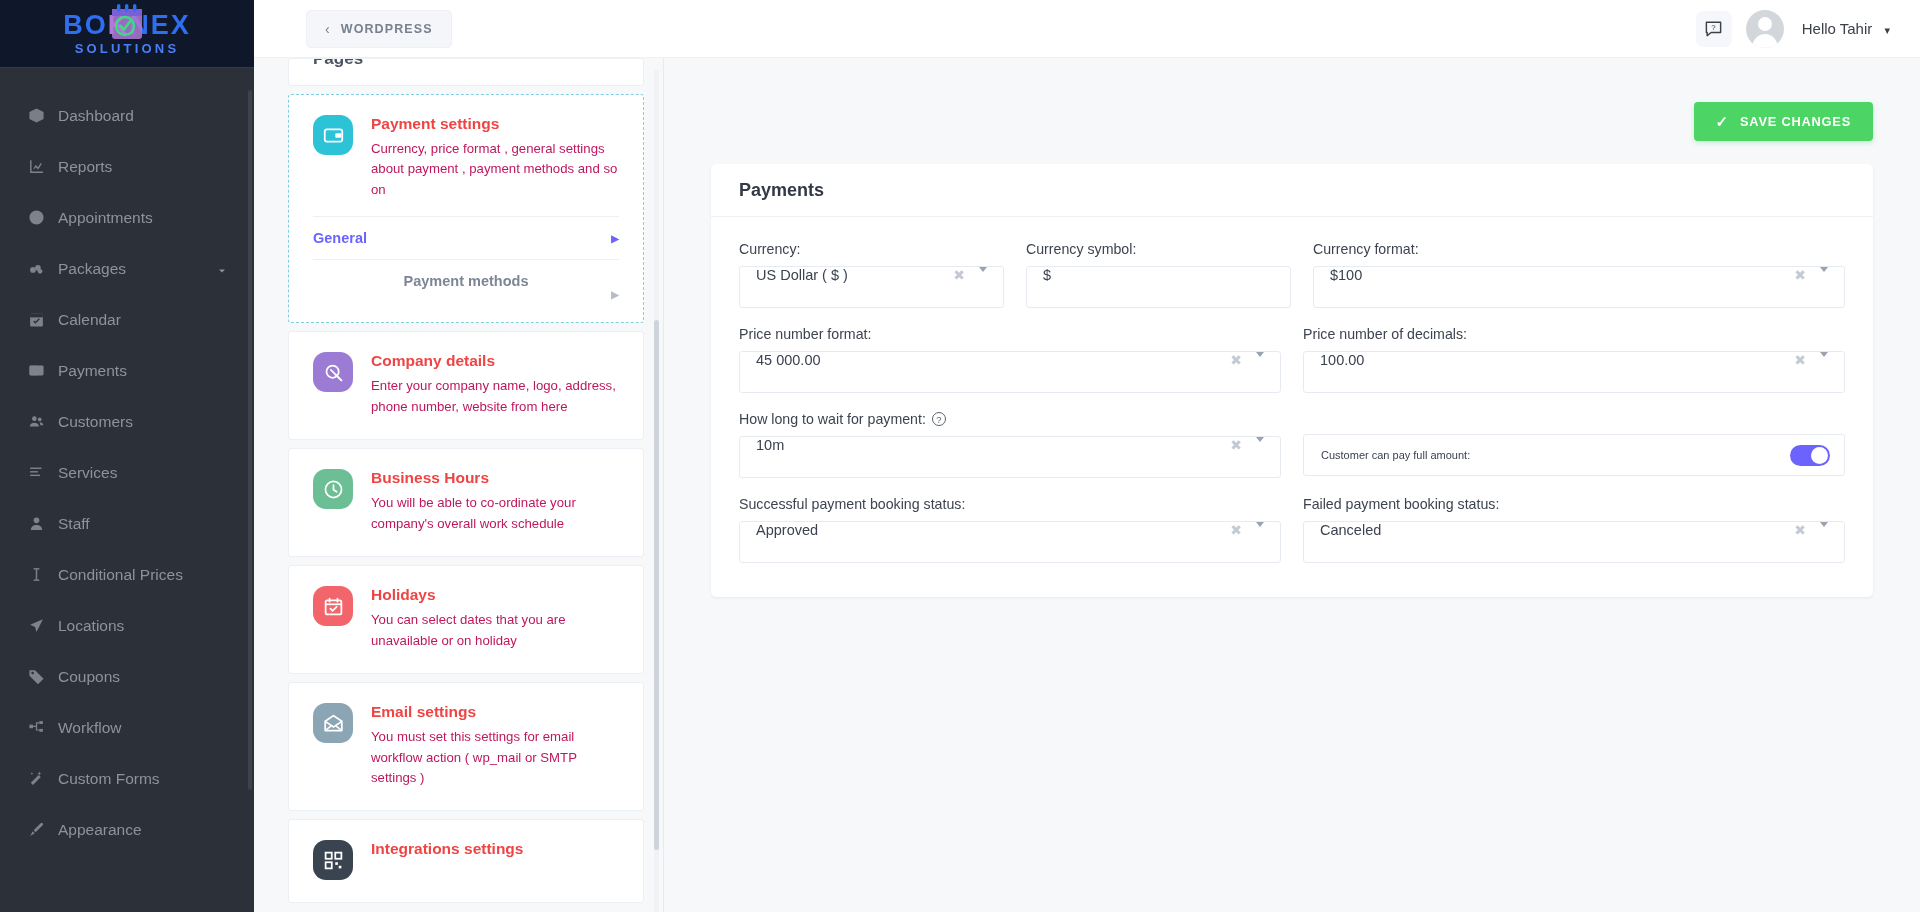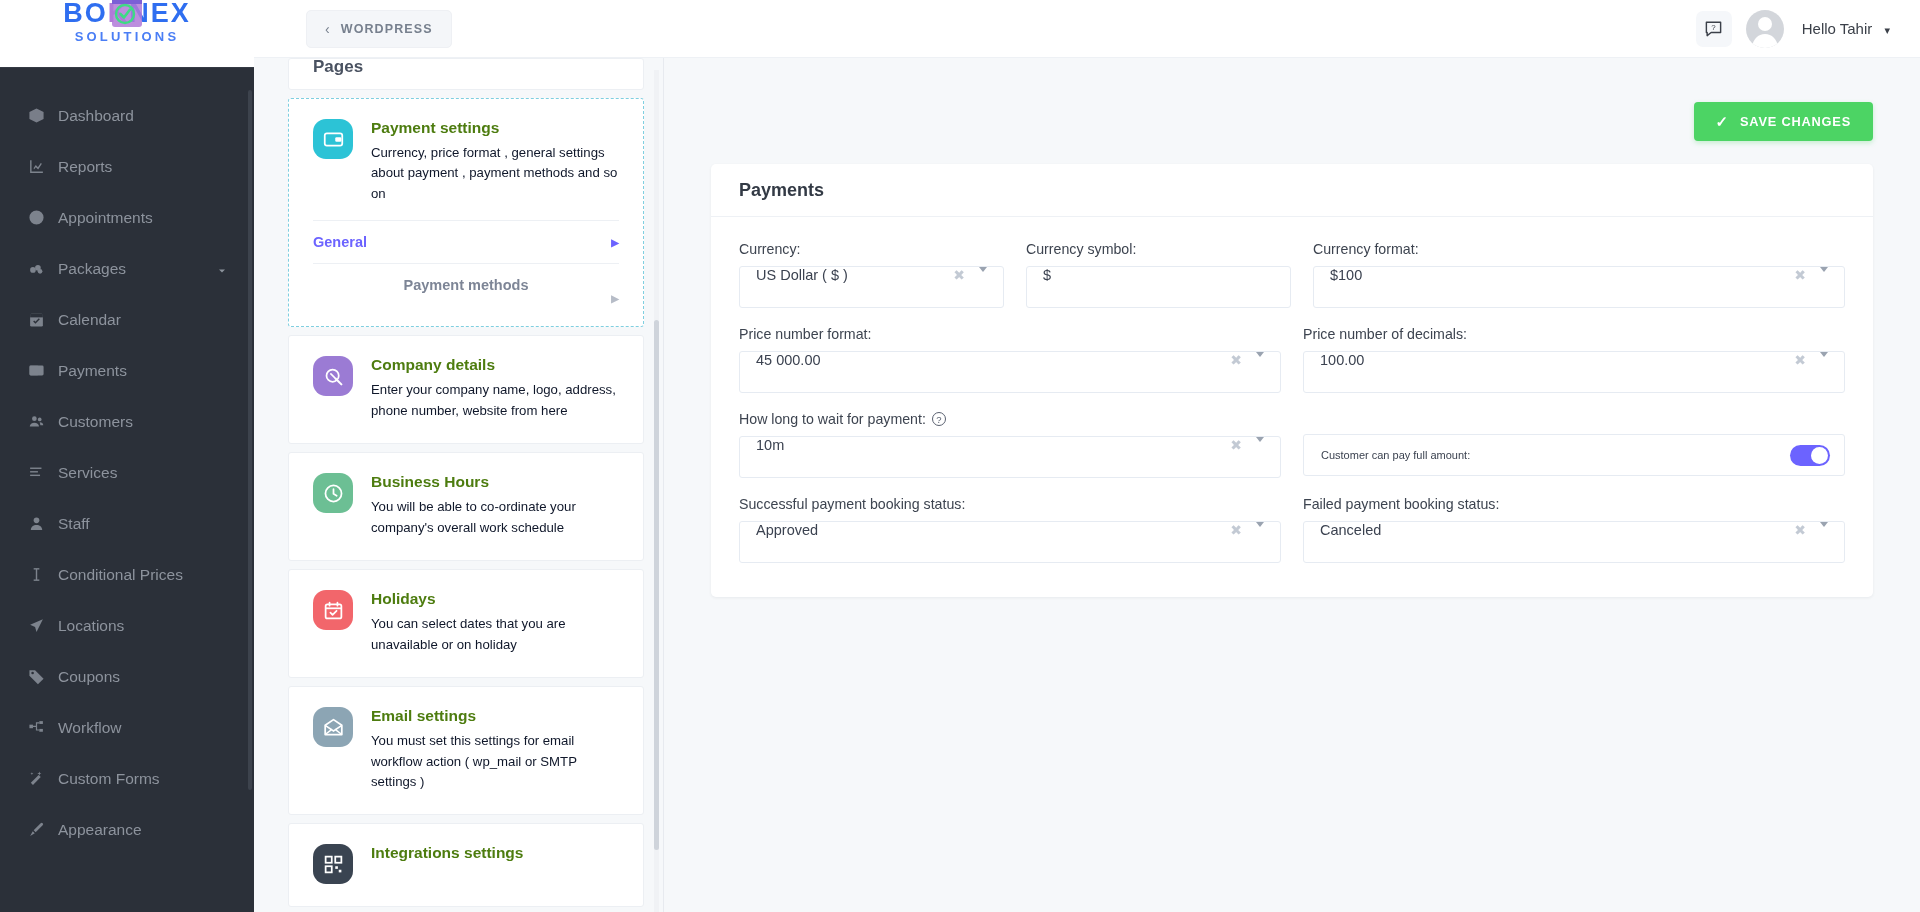--- a/index.html
+++ b/index.html
@@ -9,22 +9,22 @@
     background: #ffffff; overflow: hidden;
   }
   #root { position: relative; width: 1920px; height: 912px; display: flex; }
 
   
   .sidebar {
     width: 254px; height: 912px; background: #2b3039;
     flex: 0 0 254px; position: relative; overflow: hidden;
   }
   .brand {
-    height: 68px; background: #ffffff; display: flex;
-    align-items: center; justify-content: flex-start; flex-direction: column;
+    height: 68px; background: #0f172a; display: flex;
+    align-items: center; justify-content: center; flex-direction: column;
     border-bottom: 1px solid #353b45;
   }
   .brand-top { font-size: 27px; font-weight: bold; letter-spacing: 2px;
     color: #2f6ef0; position: relative; line-height: 1; }
   .brand-top .k { color: #b07ad8; }
   .brand-cal {
     position: absolute; left: 50%; top: -9px; transform: translateX(-50%);
     width: 46px; height: 40px;
   }
   .brand-bottom { font-size: 13px; letter-spacing: 3.2px; color: #4a7ef5;
@@ -89,35 +89,35 @@
 
   .cards {
     position: absolute; left: 0; top: 58px; width: 410px; height: 854px;
     padding: 0 20px 0 34px; overflow: hidden;
   }
   .card {
     background: #fff; border: 1px solid #eceff3; border-radius: 3px;
     margin-bottom: 8px; padding: 20px 24px 22px 24px; position: relative;
     cursor: pointer;
   }
-  .card.clipped-top { padding-top: 8px; height: 28px; overflow: hidden; }
+  .card.clipped-top { padding-top: 0; height: 28px; overflow: hidden; }
   .clip-title { font-size: 17px; font-weight: bold; color: #4a5261;
     position: relative; top: -10px; }
   .card.active {
     border: 1px dashed #7fcfe0; background: #fff;
   }
   .card-head { display: flex; gap: 18px; }
   .card-ico {
     width: 40px; height: 40px; flex: 0 0 40px; border-radius: 13px;
     display: flex; align-items: center; justify-content: center;
   }
   .card-ico svg { width: 21px; height: 21px; fill: #fff; }
-  .card-title { font-size: 15.5px; font-weight: bold; color: #4d7c0f;
+  .card-title { font-size: 15.5px; font-weight: bold; color: #ef4444;
     margin-bottom: 6px; }
-  .card-desc { font-size: 13.2px; color: #0f172a; line-height: 1.55; }
+  .card-desc { font-size: 13.2px; color: #be185d; line-height: 1.55; }
   .card-sub {
     border-top: 1px solid #edf0f4; padding: 13px 0 0 0; margin-top: 16px;
     display: flex; align-items: center; font-size: 14.5px; font-weight: bold;
   }
   .card-sub + .card-sub { margin-top: 13px; }
   .card-sub .arrow { margin-left: auto; font-size: 10px; }
   .sub-general { color: #6c63ff; }
   .sub-general .arrow { color: #6c63ff; }
   .sub-methods { color: #7d8596; flex-direction: column; }
   .sub-methods .arrow { color: #b6bcc7; }

